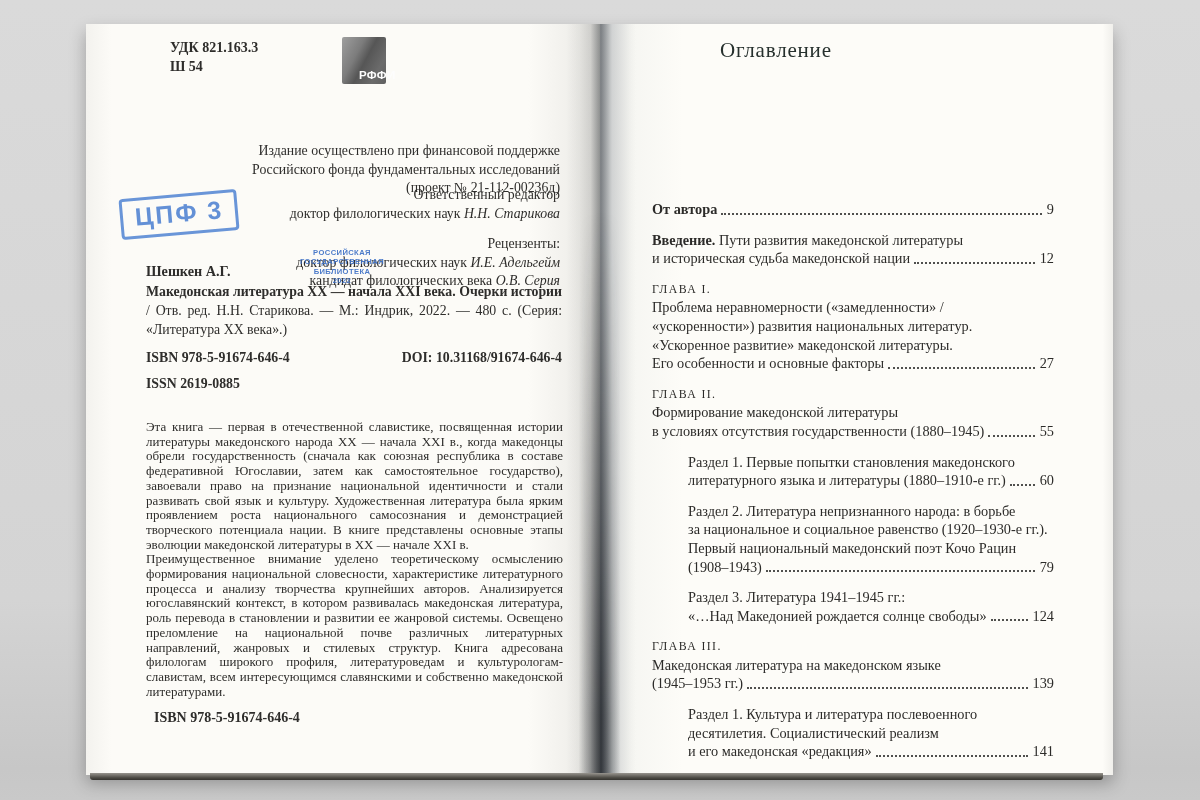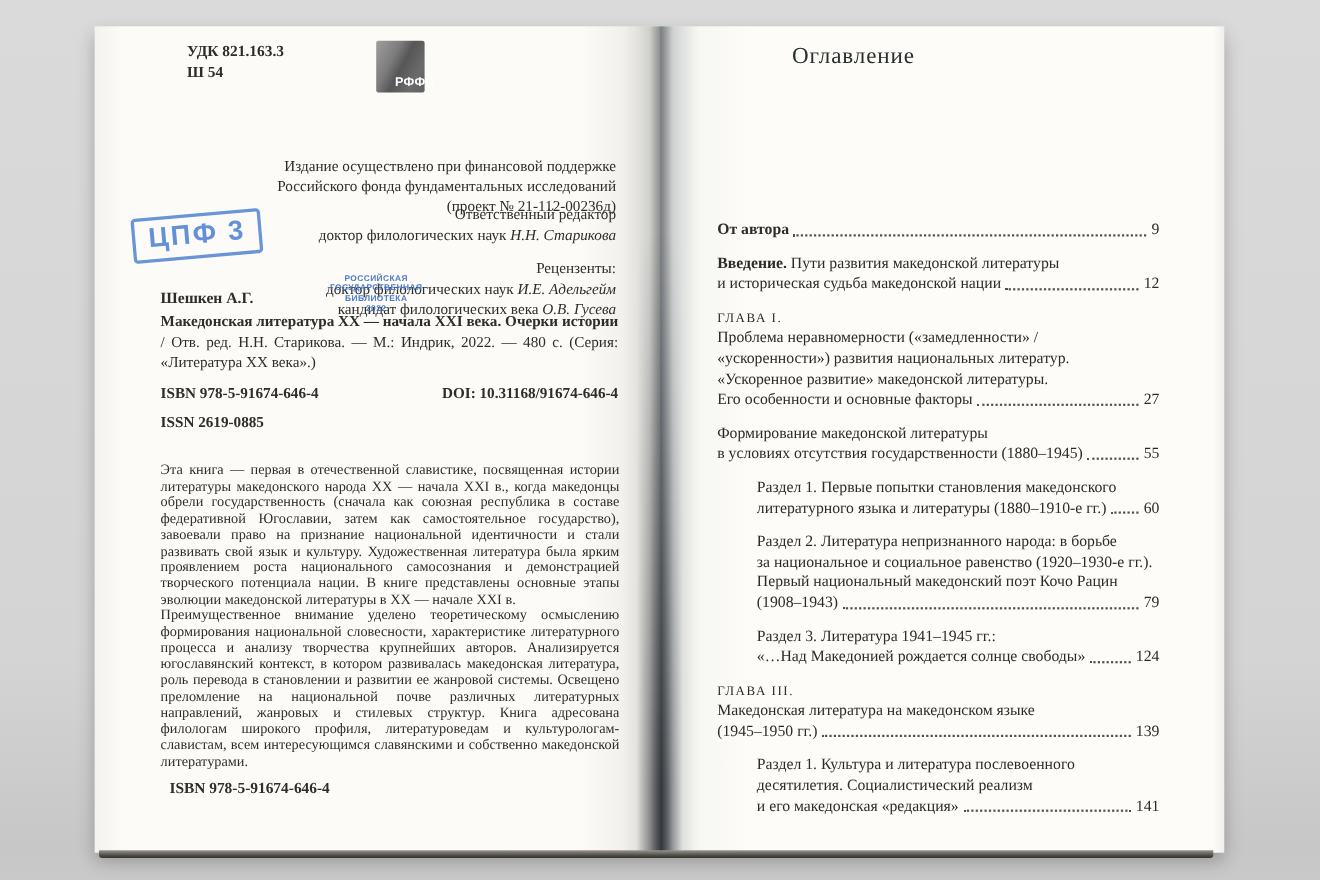--- a/index.html
+++ b/index.html
@@ -92,21 +92,21 @@
     </div>
 
     <div class="centerblock editor">
       <div>Ответственный редактор</div>
       <div><span>доктор филологических наук </span><span class="ital">Н.Н. Старикова</span></div>
     </div>
 
     <div class="centerblock reviewers">
       <div>Рецензенты:</div>
       <div><span>доктор филологических наук </span><span class="ital">И.Е. Адельгейм</span></div>
-      <div><span>кандидат филологических века </span><span class="ital">О.В. Гусева</span></div>
+      <div><span>кандидат филологических века </span><span class="ital">О.В. Серия</span></div>
     </div>
 
     <div class="stamp-cpf">ЦПФ 3</div>
 
     <div class="stamp-lib">
       <div>РОССИЙСКАЯ</div>
       <div>ГОСУДАРСТВЕННАЯ</div>
       <div>БИБЛИОТЕКА</div>
       <div>2022</div>
     </div>
@@ -160,20 +160,21 @@
         <div>«ускоренности») развития национальных литератур.</div>
         <div>«Ускоренное развитие» македонской литературы.</div>
         <div class="tline">
             <span>Его особенности и основные факторы</span>
             <span class="leader"></span>
             <span class="pg">27</span>
           </div>
       </div>
 
       <div class="toc-entry chapter">
+        <div class="chapter-label">ГЛАВА II.</div>
         <div>Формирование македонской литературы</div>
         <div class="tline">
             <span>в условиях отсутствия государственности (1880–1945)</span>
             <span class="leader"></span>
             <span class="pg">55</span>
           </div>
       </div>
 
       <div class="toc-entry indent">
         <div>Раздел 1. Первые попытки становления македонского</div>
@@ -201,21 +202,21 @@
             <span>«…Над Македонией рождается солнце свободы»</span>
             <span class="leader"></span>
             <span class="pg">124</span>
           </div>
       </div>
 
       <div class="toc-entry chapter">
         <div class="chapter-label">ГЛАВА III.</div>
         <div>Македонская литература на македонском языке</div>
         <div class="tline">
-            <span>(1945–1950 гг.)</span>
+            <span>(1945–1953 гг.)</span>
             <span class="leader"></span>
             <span class="pg">139</span>
           </div>
       </div>
 
       <div class="toc-entry indent">
         <div>Раздел 1. Культура и литература послевоенного</div>
         <div>десятилетия. Социалистический реализм</div>
         <div class="tline">
             <span>и его македонская «редакция»</span>

